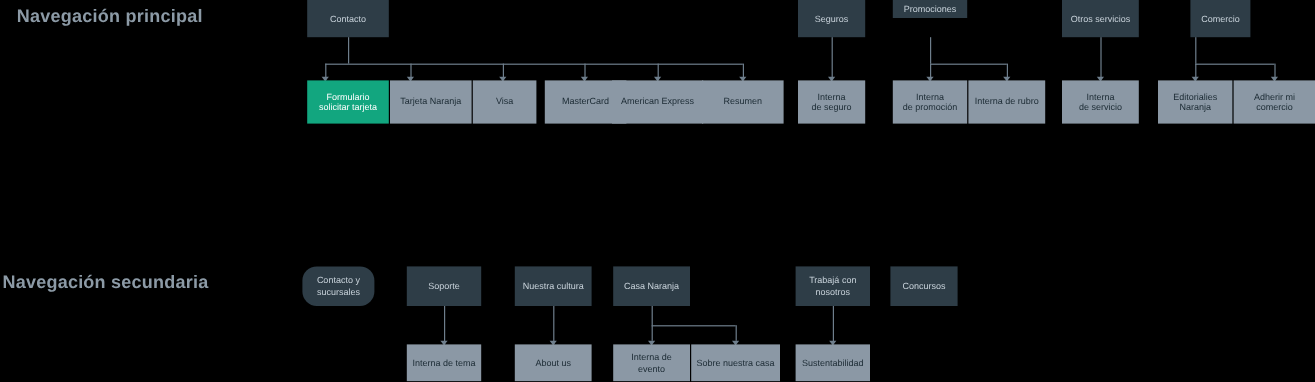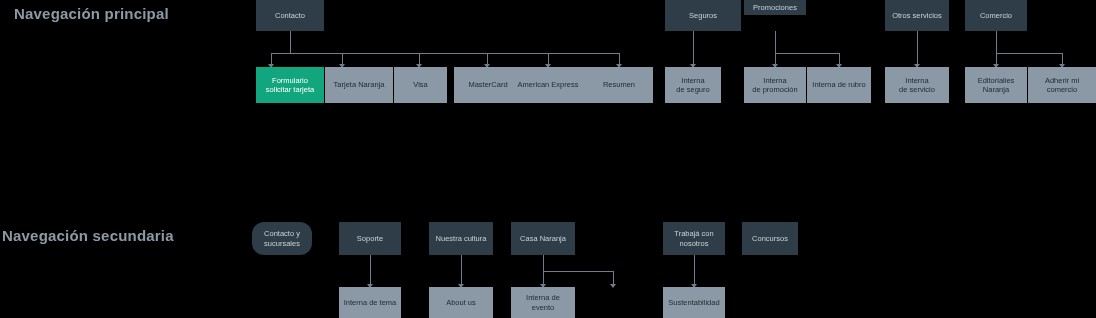--- a/index.html
+++ b/index.html
@@ -62,24 +62,24 @@
 </style>
 </head>
 <body>
 
 <div id="canvas">
 
   <div class="section-title" style="left:2px; top:5px;margin-left:12px;">Navegación principal</div>
   <div class="section-title" style="left:2px; top:227px;">Navegación secundaria</div>
 
   <div class="node dark" style="left:256px; top:0px; width:68px; height:31px;">Contacto</div>
-  <div class="node dark" style="left:665px; top:0px; width:76px; height:31px;">Seguros</div>
+  <div class="node dark" style="left:665px; top:0px; width:56px; height:31px;">Seguros</div>
   <div class="node dark" style="left:744px; top:0px; width:62px; height:15px;">Promociones</div>
   <div class="node dark" style="left:885px; top:0px; width:64px; height:31px;">Otros servicios</div>
-  <div class="node dark" style="left:965px; top:0px; width:62px; height:31px;">Comercio</div>
+  <div class="node dark" style="left:992px; top:0px; width:50px; height:31px;">Comercio</div>
 
   <div class="conn v" style="left:290px; top:31px; height:22px;"></div>
   <div class="conn h" style="left:271px; top:53px; width:348px;"></div>
   <div class="conn v" style="left:271px; top:53px; height:14px;"></div>
   <div class="arrow" style="left:268px; top:64px;"></div>
   <div class="conn v" style="left:342px; top:53px; height:14px;"></div>
   <div class="arrow" style="left:339px; top:64px;"></div>
   <div class="conn v" style="left:419px; top:53px; height:14px;"></div>
   <div class="arrow" style="left:416px; top:64px;"></div>
   <div class="conn v" style="left:487px; top:53px; height:14px;"></div>
@@ -146,15 +146,16 @@
   <div class="arrow" style="left:540px; top:284px;"></div>
   <div class="conn v" style="left:613px; top:271px; height:13px;"></div>
   <div class="arrow" style="left:610px; top:284px;"></div>
 
   <div class="conn v" style="left:694px; top:255px; height:32px;"></div>
   <div class="arrow" style="left:691px; top:284px;"></div>
 
   <div class="node" style="left:339px; top:287px; width:62px; height:31px;">Interna de tema</div>
   <div class="node" style="left:429px; top:287px; width:64px; height:31px;">About us</div>
   <div class="node" style="left:511px; top:287px; width:64px; height:31px;">Interna de evento</div>
+  <div class="node" style="left:576px; top:287px; width:74px; height:31px;">Sobre nuestra casa</div>
   <div class="node" style="left:663px; top:287px; width:62px; height:31px;">Sustentabilidad</div>
 
 </div>
 
 </body></html>

